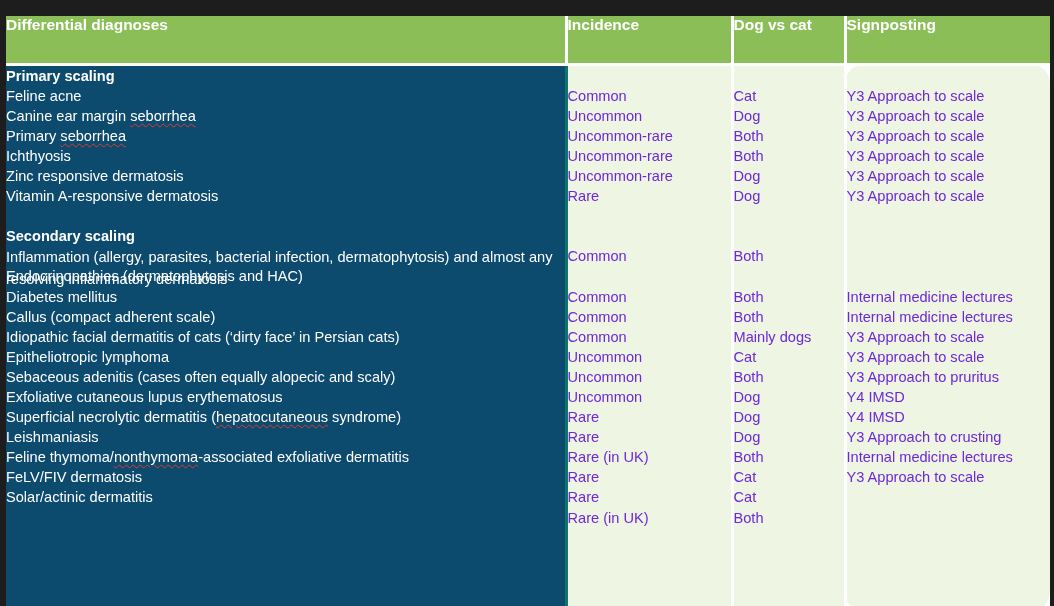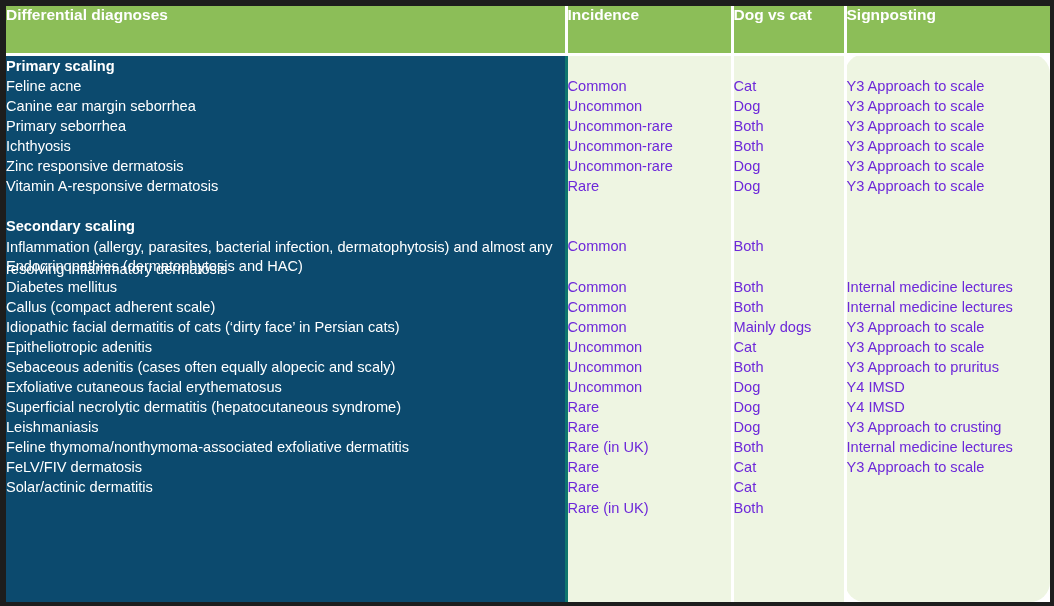--- a/index.html
+++ b/index.html
@@ -12,21 +12,21 @@
     height: 606px;
     font-family: "Liberation Sans", sans-serif;
     overflow: hidden;
   }
   .page {
     position: relative;
     width: 1054px;
     height: 606px;
     background: #1d1d1d;
     box-sizing: border-box;
-    padding: 6px 4px 4px 6px;
+    padding: 16px 4px 4px 6px;
   }
   .table {
     width: 1044px;
     height: 596px;
     border-collapse: collapse;
     table-layout: fixed;
     background: #ffffff;
   }
   .table td, .table th {
     padding: 0;
@@ -81,20 +81,21 @@
     white-space: normal;
     line-height: 22px;
   }
   .row-line.bold {
     font-weight: bold;
   }
   .row-line.blank {
     height: 20.1px;
   }
   .squiggle {
+    text-decoration: underline;
     text-decoration-style: wavy;
     text-decoration-color: #e03a2f;
     text-decoration-thickness: 1px;
     text-underline-offset: 2px;
   }
 </style>
 </head>
 <body>
 
 <div class="page">
@@ -126,23 +127,23 @@
           <div class="row-line">Vitamin A-responsive dermatosis</div>
 
           <div class="row-line blank">&nbsp;</div>
 
           <div class="row-line bold">Secondary scaling</div>
           <div class="row-line tall">Inflammation (allergy, parasites, bacterial infection, dermatophytosis) and almost any resolving inflammatory dermatosis</div>
           <div class="row-line">Endocrinopathies (dermatophytosis and HAC)</div>
           <div class="row-line">Diabetes mellitus</div>
           <div class="row-line">Callus (compact adherent scale)</div>
           <div class="row-line">Idiopathic facial dermatitis of cats (‘dirty face’ in Persian cats)</div>
-          <div class="row-line">Epitheliotropic adenitis</div>
+          <div class="row-line">Epitheliotropic lymphoma</div>
           <div class="row-line">Sebaceous adenitis (cases often equally alopecic and scaly)</div>
-          <div class="row-line">Exfoliative cutaneous facial erythematosus</div>
+          <div class="row-line">Exfoliative cutaneous lupus erythematosus</div>
           <div class="row-line">Superficial necrolytic dermatitis (<span class="squiggle">hepatocutaneous</span> syndrome)</div>
           <div class="row-line">Leishmaniasis</div>
           <div class="row-line">Feline thymoma/<span class="squiggle">nonthymoma</span>-associated exfoliative dermatitis</div>
           <div class="row-line">FeLV/FIV dermatosis</div>
           <div class="row-line">Solar/actinic dermatitis</div>
         </td>
 
         <td class="body-col">
           <div class="row-line blank">&nbsp;</div>
           <div class="row-line">Common</div>

